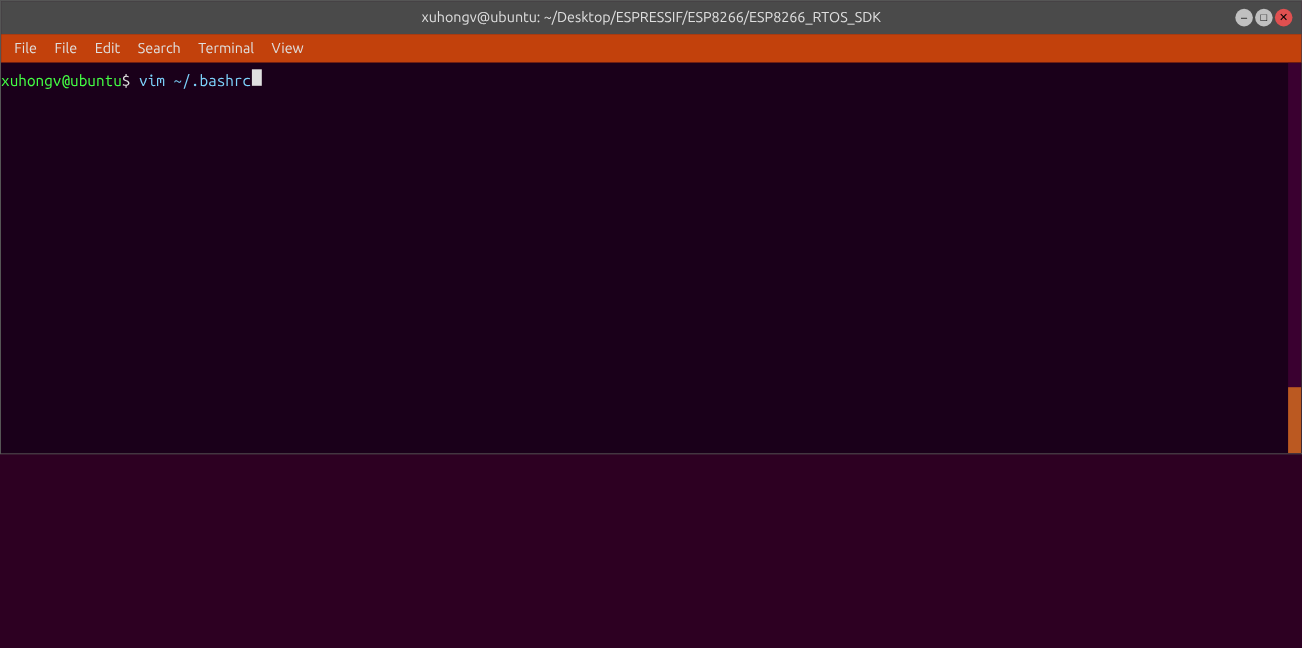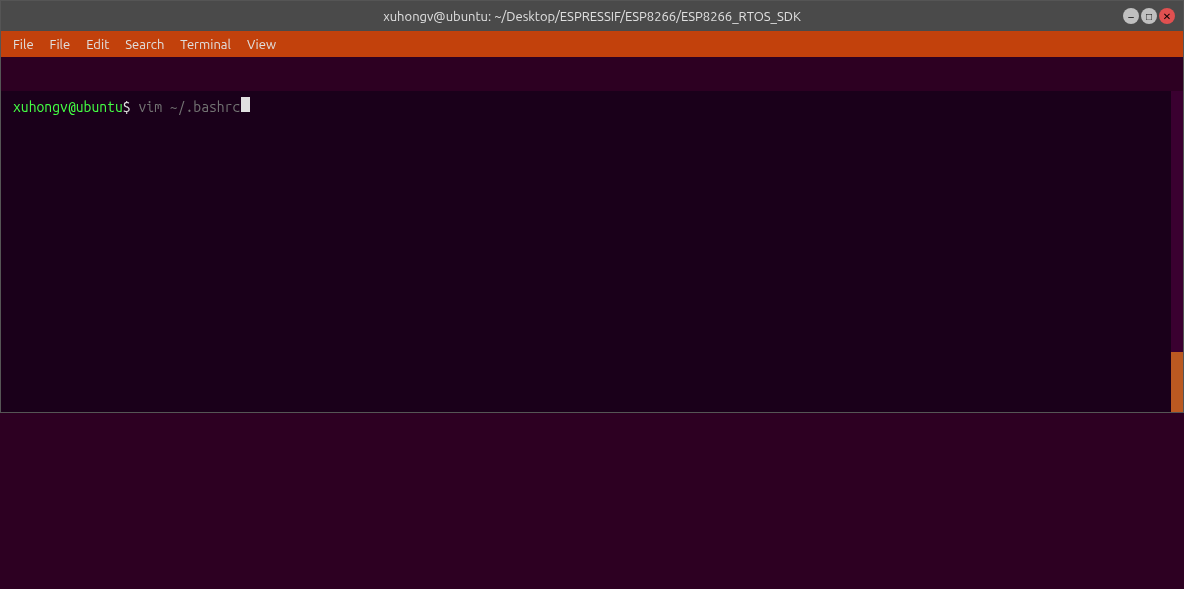--- a/index.html
+++ b/index.html
@@ -81,24 +81,23 @@
       font-size: 13px;
       font-family: 'Ubuntu', 'Arial', sans-serif;
       padding: 2px 8px;
       cursor: pointer;
       border-radius: 3px;
     }
 
     .terminal-body {
       background: #1a001a;
       flex: 1;
-      padding: 6px 12px;
+      padding: 6px 0;
       overflow: hidden;
       position: relative;
-      margin-top: 34px;
     }
 
     .terminal-line {
       font-size: 14px;
       line-height: 1.4;
       white-space: pre;
       display: flex;
       align-items: baseline;
     }
 
@@ -108,21 +107,21 @@
 
     .prompt-path {
       color: #4444ff;
     }
 
     .prompt-dollar {
       color: #e0e0e0;
     }
 
     .prompt-command {
-      color: #737373;
+      color: #7dd3fc;
     }
 
     .cursor {
       display: inline-block;
       width: 9px;
       height: 15px;
       background: #e0e0e0;
       vertical-align: text-bottom;
       margin-left: 1px;
     }

